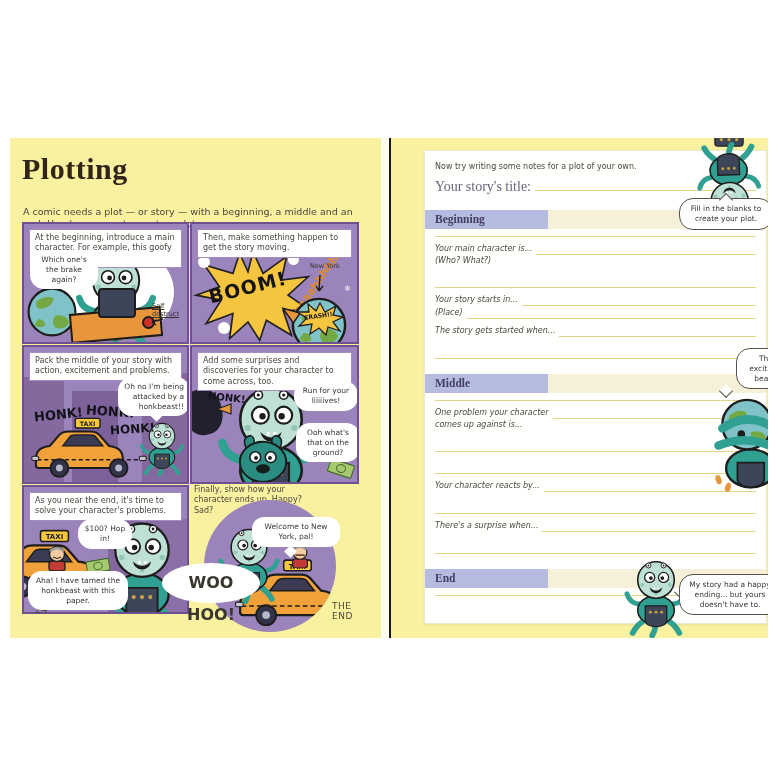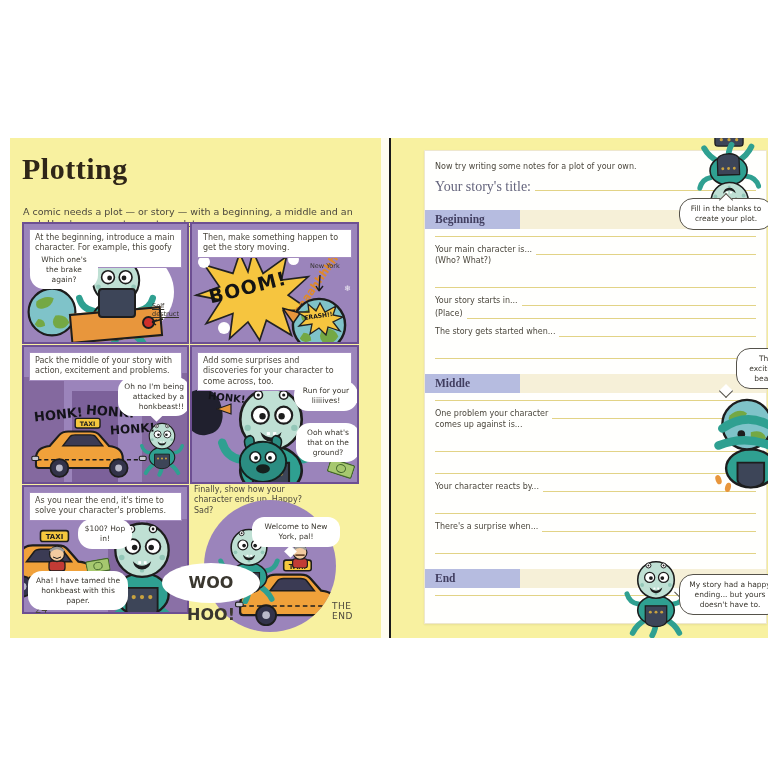--- a/index.html
+++ b/index.html
@@ -30,25 +30,25 @@
   .skyrect{position:absolute;z-index:1;}
   .pagenum{position:absolute;left:25px;top:466px;font-size:10px;color:#4b473d;}
   
   .ws{position:absolute;left:33px;top:12px;width:341px;height:472px;background:#fffffd;
       border:1px solid #eee7cf;box-shadow:0 1px 2px rgba(0,0,0,.07);}
   .ws-intro{margin:11px 10px 0 10px;font-size:8px;}
   .ws-title-row{display:flex;align-items:baseline;margin:8px 10px 0 10px;}
   .ws-title{font-family:"Liberation Serif",serif;font-size:14px;color:#64647c;white-space:nowrap;}
   .pline{flex:1;border-bottom:1px solid #e2d386;height:11px;margin-left:4px;}
   .band{display:flex;margin-top:15px;height:19px;}
-  .band-label{width:95px;background:#b6bce0;font-family:"Liberation Serif",serif;font-weight:bold;
+  .band-label{width:123px;background:#b6bce0;font-family:"Liberation Serif",serif;font-weight:bold;
      font-size:11.5px;color:#413e60;line-height:19px;padding-left:10px;box-sizing:border-box;}
   .band-rest{flex:1;background:#f6f0d8;}
   .rule{margin:7px 10px 0 10px;border-bottom:1px solid #e2d386;height:0;}
-  .prow{display:flex;align-items:flex-end;margin:6px 10px 0 10px;font-size:8px;color:#4b473d;line-height:10px;}
+  .prow{display:flex;align-items:center;margin:6px 10px 0 10px;font-size:8px;color:#4b473d;line-height:10px;font-style:italic;}
   .prow .ptext{white-space:nowrap;}
   .prow.tight{margin-top:1px;}
   .prow.gap{margin-top:10px;}
   svg text{font-family:"DejaVu Sans",sans-serif;}
   .boomtxt{position:absolute;font-weight:bold;font-size:19px;color:#141414;letter-spacing:1px;
      transform:rotate(-14deg);z-index:5;}
   .scream{position:absolute;font-weight:bold;font-size:11px;color:#e08a28;
      transform:rotate(-55deg);transform-origin:left top;z-index:4;white-space:nowrap;}
   .smalllabel{position:absolute;font-size:6.5px;color:#33302a;z-index:6;}
   .theend{position:absolute;font-size:9px;color:#4b473d;letter-spacing:.5px;}

